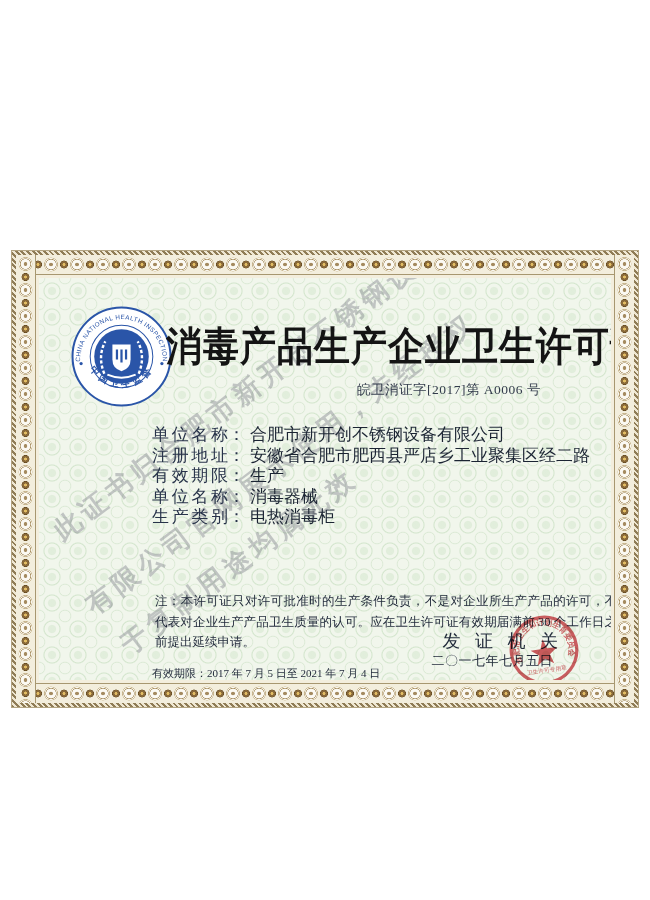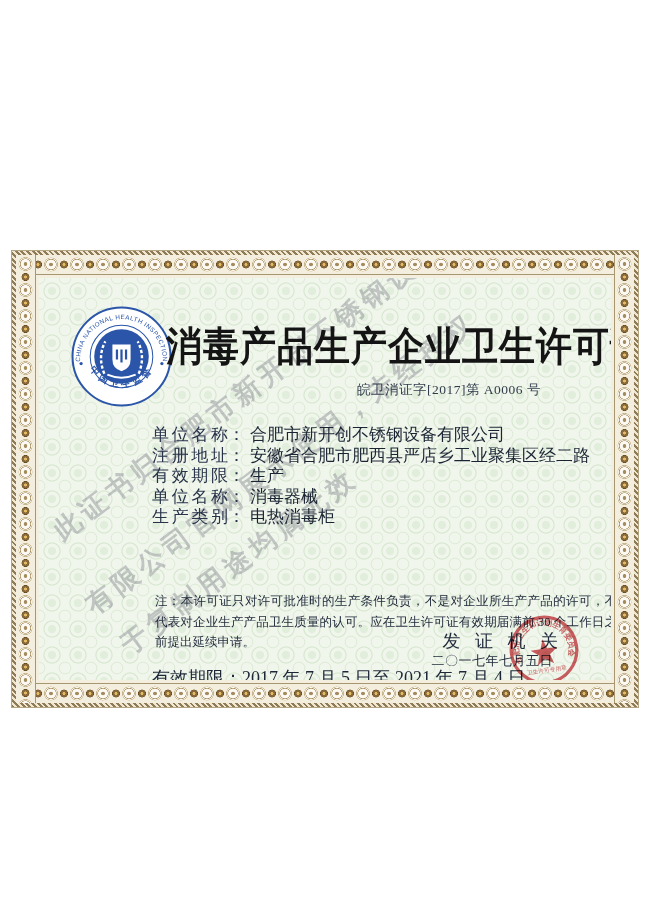--- a/index.html
+++ b/index.html
@@ -66,21 +66,21 @@
         font-size:12.5px;line-height:20.5px;color:#1e2738;text-align:justify;}
   
   .issuer{position:absolute;right:48px;top:351px;z-index:2;
           font-size:18px;letter-spacing:5px;color:#232c3c;white-space:nowrap;}
   .issue-date{position:absolute;right:58px;top:374px;z-index:2;
           font-size:13px;letter-spacing:.5px;color:#232c3c;white-space:nowrap;}
   .seal{position:absolute;left:469px;top:336px;width:72px;height:72px;z-index:3;
         opacity:.88;mix-blend-mode:multiply;transform:rotate(-8deg);}
   
   .validity{position:absolute;left:113px;top:388px;z-index:2;
-        font-size:18px;color:#1e2738;white-space:nowrap;}
+        font-size:11px;color:#1e2738;white-space:nowrap;}
 </style>
 </head>
 <body>
 
 <div class="page">
   <div class="cert">
     <div class="band band-h band-top"></div>
     <div class="band band-h band-bottom"></div>
     <div class="band band-v band-left"></div>
     <div class="band band-v band-right"></div>

